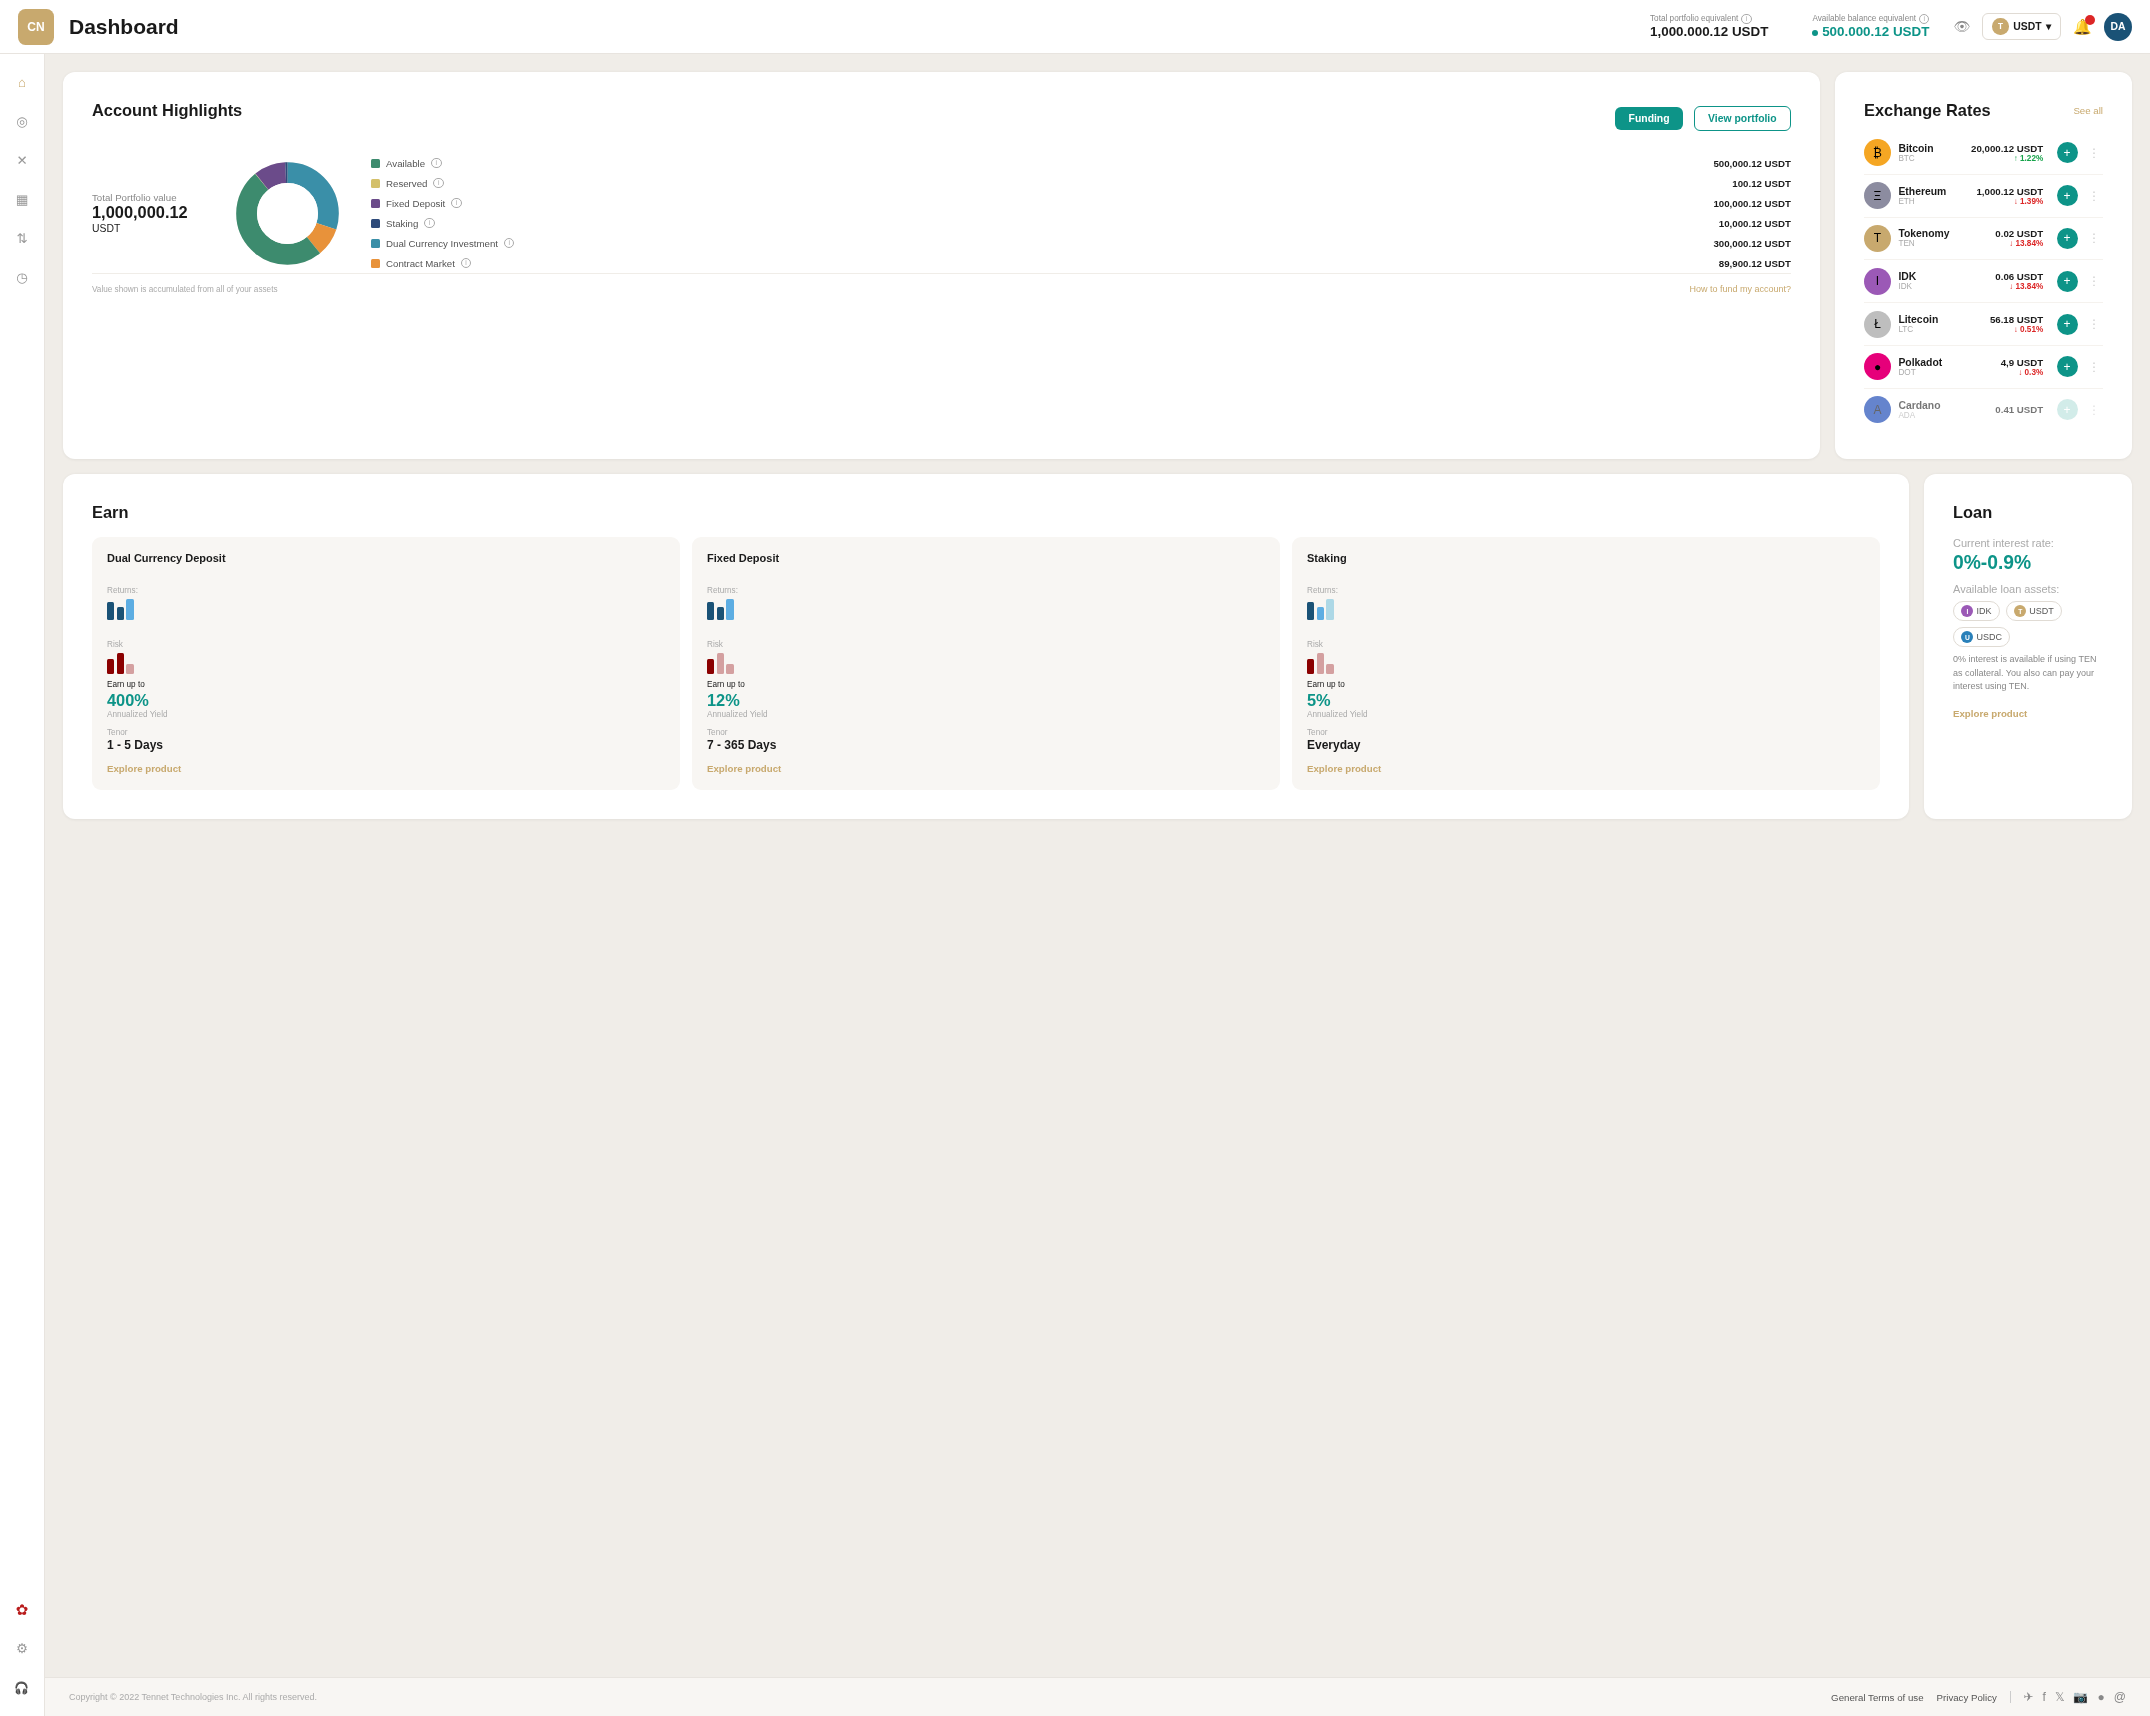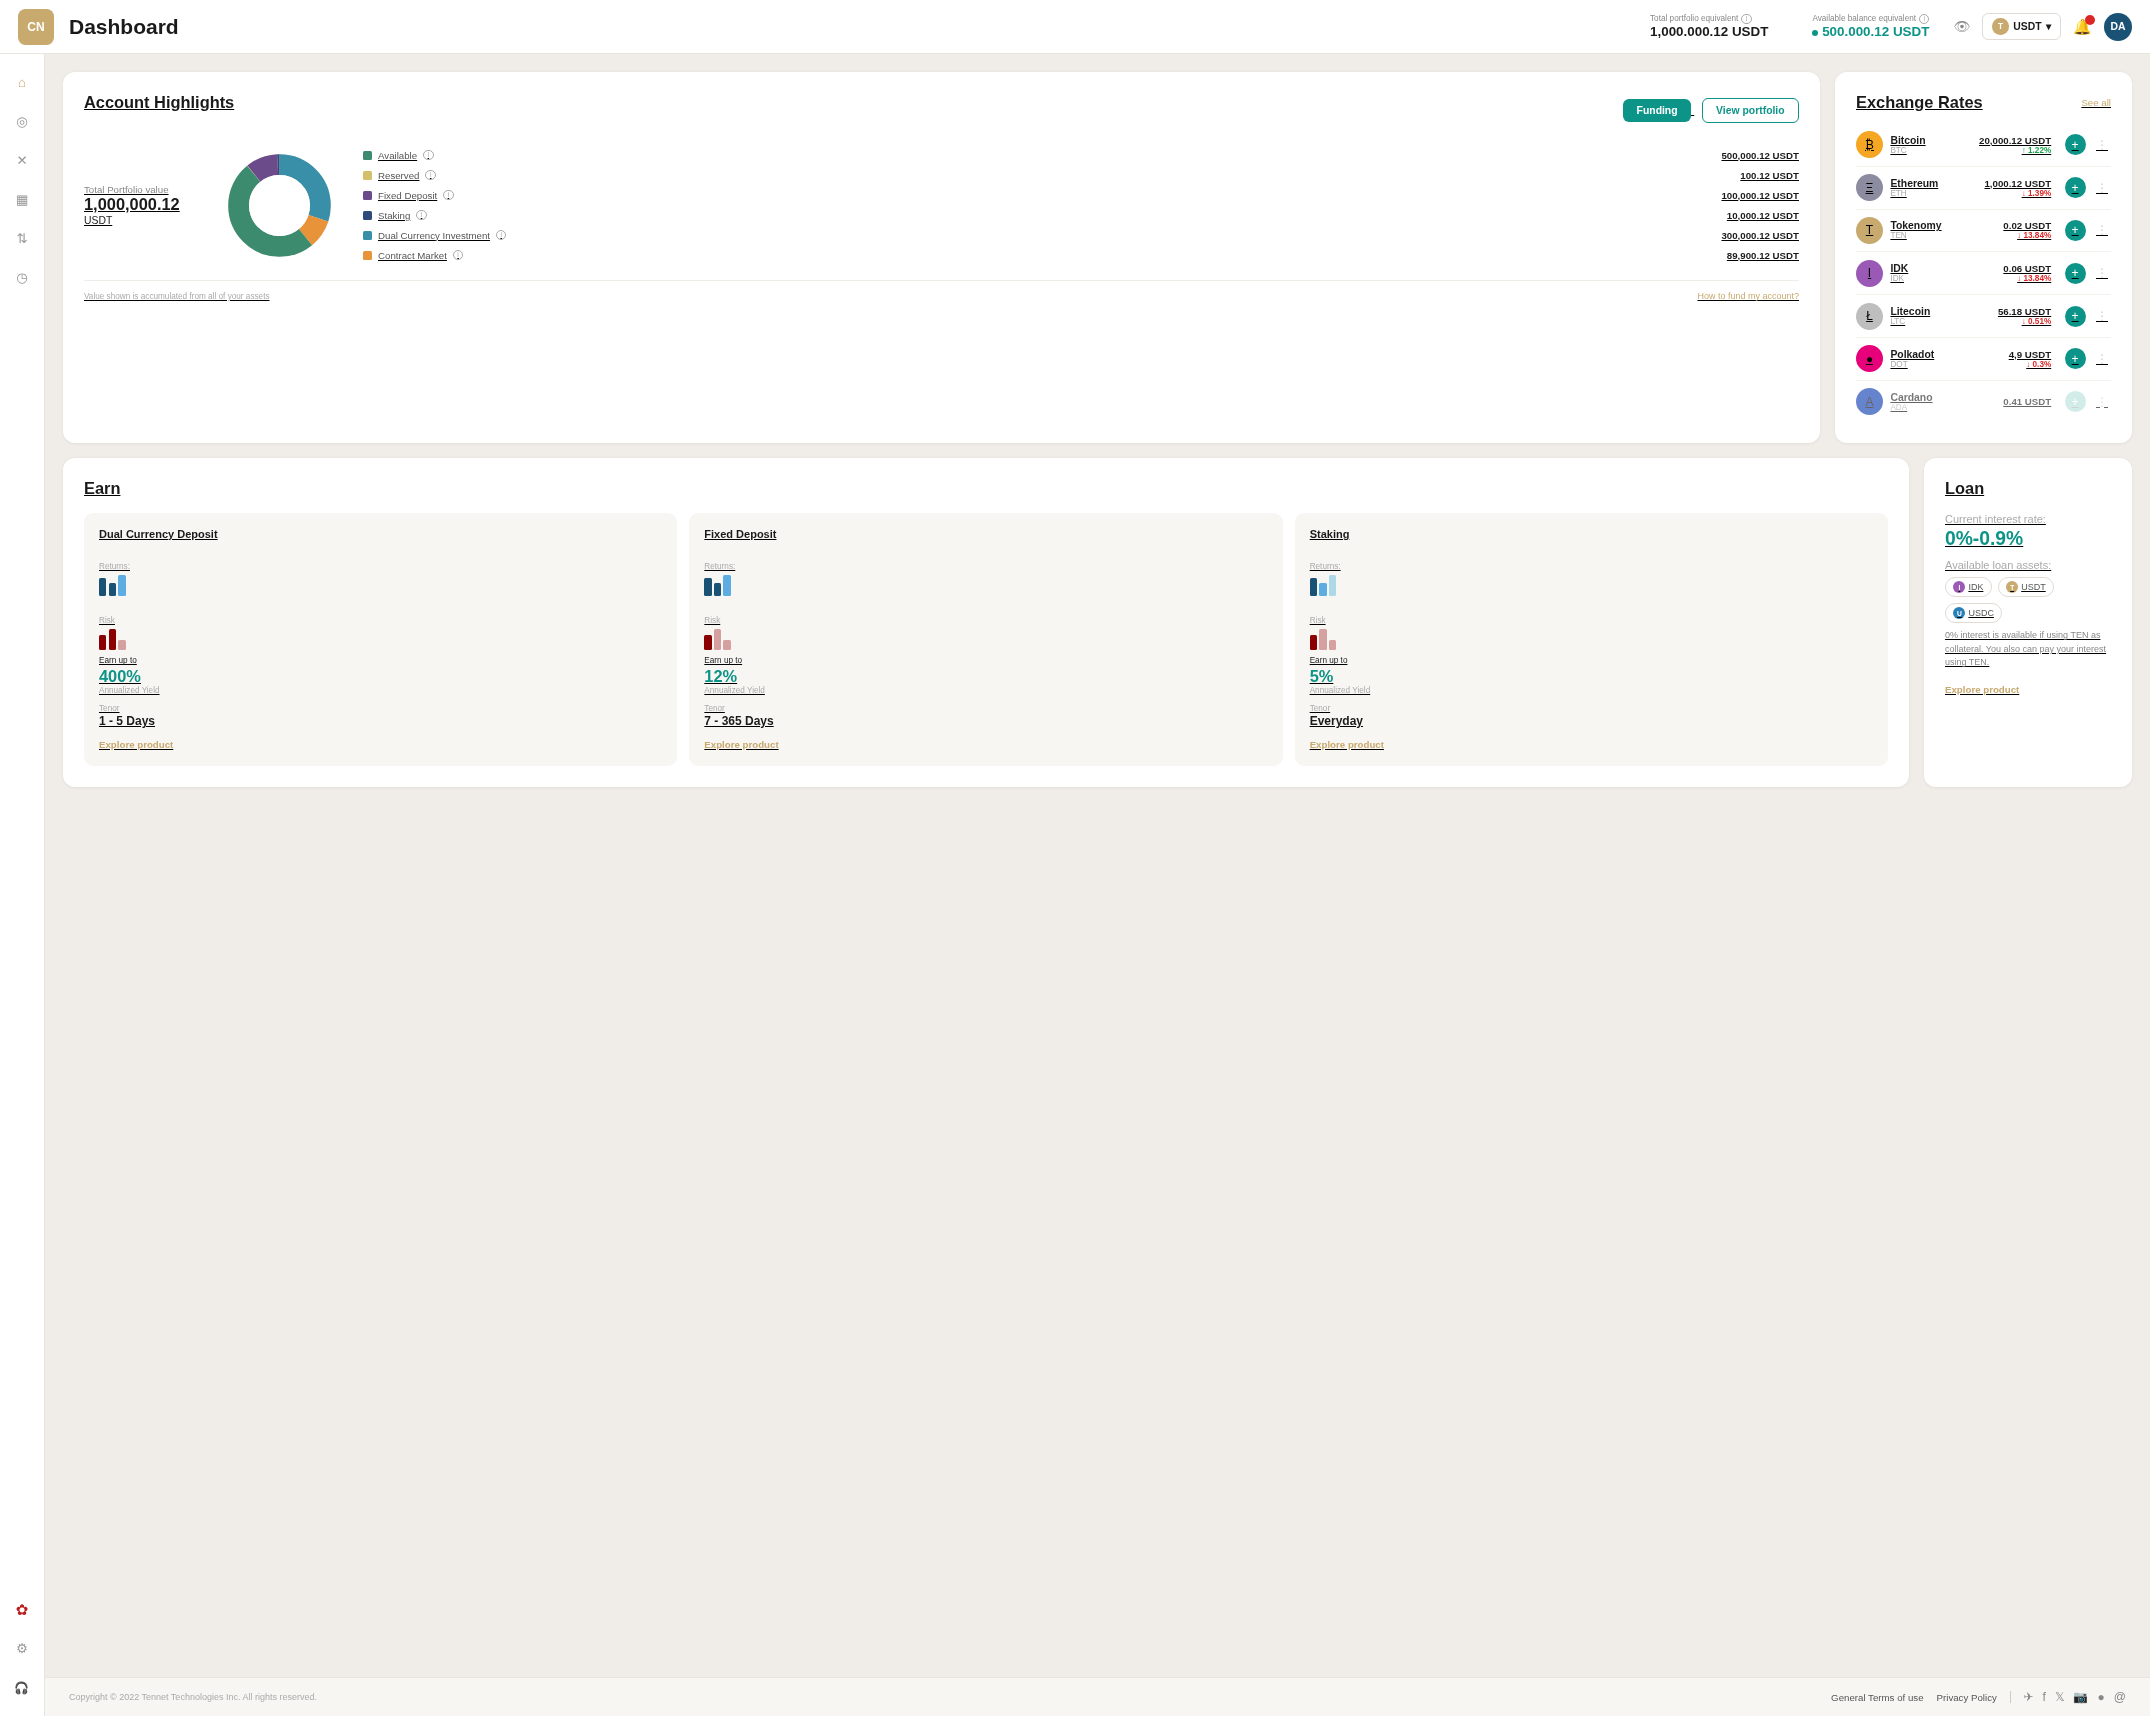--- a/index.html
+++ b/index.html
@@ -160,23 +160,22 @@
     
     .top-row {
       display: grid;
       grid-template-columns: 1fr 297px;
       gap: 15px;
       margin-bottom: 15px;
     }
     .card {
       background: #fff;
       border-radius: 12px;
-      padding: 21px;
+      padding: 29px;
       box-shadow: 0 0.7px 3px rgba(0,0,0,0.06);
-      text-decoration: underline;
     }
     .card-title {
       font-size: 16.4px;
       font-weight: 700;
       color: #1a1a1a;
       margin-bottom: 15px;
     }
 
     
     .highlights-header {
@@ -259,21 +258,20 @@
       flex-shrink: 0;
     }
     .legend-value {
       font-weight: 600;
       color: #1a1a1a;
       font-size: 9.7px;
     }
     .highlights-footer {
       display: flex;
       justify-content: space-between;
-      margin-top: 15px;
       border-top: 0.7px solid #f0ede8;
       padding-top: 10.4px;
       align-items: center;
     }
     .footer-note {
       font-size: 8.2px;
       color: #aaa;
     }
     .footer-link {
       font-size: 9px;

